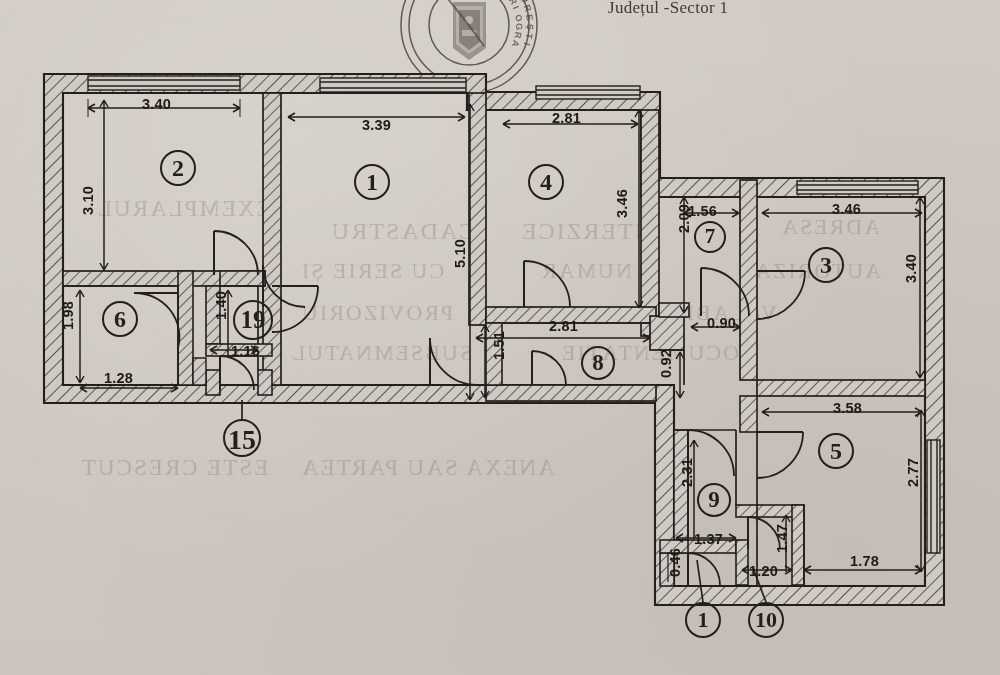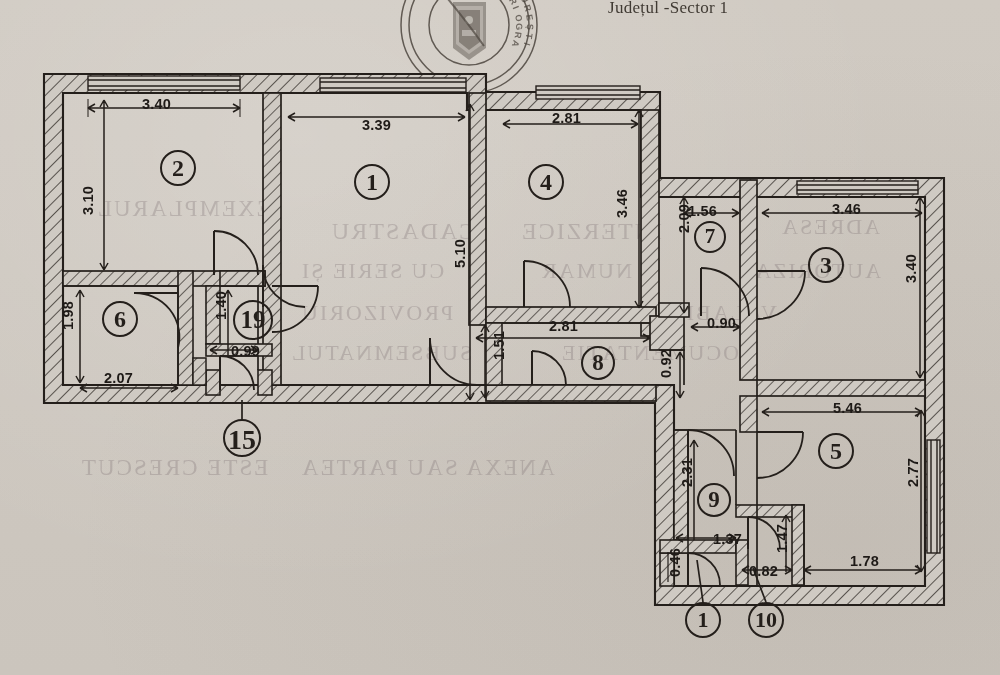--- a/index.html
+++ b/index.html
@@ -408,34 +408,34 @@
     </div>
 
   <div id="dim-labels">
       <div class="dim" style="left: 142px; top: 96px;">3.40</div>
       <div class="dim v" style="left: 80px; top: 215px;">3.10</div>
       <div class="dim" style="left: 362px; top: 105px; margin-top: 12px;">3.39</div>
       <div class="dim v" style="left: 452px; top: 268px;">5.10</div>
       <div class="dim" style="left: 552px; top: 110px;">2.81</div>
       <div class="dim v" style="left: 614px; top: 218px;">3.46</div>
       <div class="dim v" style="left: 60px; top: 330px;">1.98</div>
-      <div class="dim" style="left: 104px; top: 370px;">2.07</div>
+      <div class="dim" style="left: 104px; top: 370px;">1.28</div>
       <div class="dim v" style="left: 213px; top: 320px;">1.40</div>
-      <div class="dim" style="left: 231px; top: 343px;">0.99</div>
+      <div class="dim" style="left: 231px; top: 343px;">1.16</div>
       <div class="dim" style="left: 549px; top: 318px;">2.81</div>
       <div class="dim v" style="left: 491px; top: 360px;">1.51</div>
       <div class="dim v" style="left: 658px; top: 378px;">0.92</div>
       <div class="dim" style="left: 688px; top: 203px;">1.56</div>
       <div class="dim v" style="left: 676px; top: 233px;">2.09</div>
       <div class="dim" style="left: 707px; top: 315px;">0.90</div>
       <div class="dim" style="left: 832px; top: 201px;">3.46</div>
       <div class="dim v" style="left: 903px; top: 283px;">3.40</div>
-      <div class="dim" style="left: 833px; top: 400px;">5.46</div>
+      <div class="dim" style="left: 833px; top: 400px;">3.58</div>
       <div class="dim v" style="left: 905px; top: 487px;">2.77</div>
       <div class="dim" style="left: 850px; top: 553px;">1.78</div>
       <div class="dim v" style="left: 679px; top: 487px;">2.31</div>
-      <div class="dim" style="left: 694px; top: 531px; padding-left: 19px;">1.37</div>
-      <div class="dim" style="left: 749px; top: 563px;">0.82</div>
+      <div class="dim" style="left: 694px; top: 531px;">1.37</div>
+      <div class="dim" style="left: 749px; top: 563px;">1.20</div>
       <div class="dim v" style="left: 774px; top: 553px;">1.47</div>
       <div class="dim v" style="left: 667px; top: 577px;">0.46</div>
     </div>
 
 </div>
 
 </body></html>

